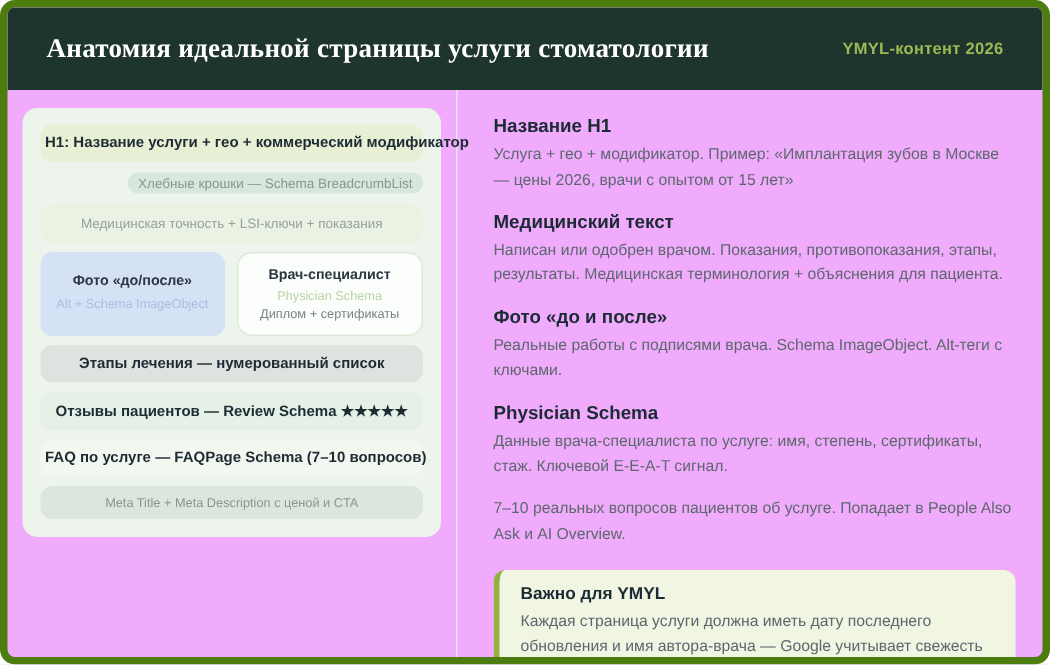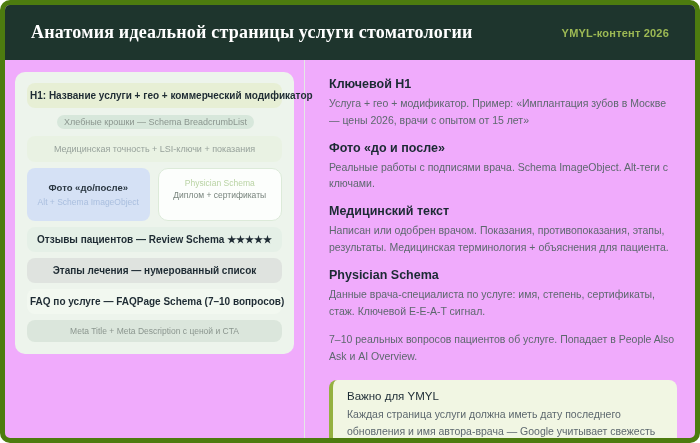--- a/index.html
+++ b/index.html
@@ -33,21 +33,21 @@
     padding:11px 12px 12px 12px;
     display:flex; flex-direction:column; gap:6px;
   }
   .wbox {
     border-radius:8px; text-align:center;
     font-size:10px; color:#1e2b33; padding:7px 3px;
     white-space:nowrap; overflow:visible;
   }
   .wbox.bold { font-weight:bold; }
   .h1box   { background:#e7efd5; }
-  .crumbs  { font-size:9px; color:#8b968f; padding:1px 0 1px 2px; text-align:center; }
+  .crumbs  { font-size:9px; color:#8b968f; padding:1px 0 1px 2px; text-align:right; }
   .crumbs .pill { background:#d7e7db; border-radius:8px; padding:2px 7px; display:inline-block; }
   .introbox{ background:#e9f2e3; padding:8px 3px; }
   .introbox .t { font-weight:bold; font-size:10.5px; color:#1e2b33; margin-bottom:3px; white-space:nowrap; }
   .introbox .s { font-size:9px; color:#97a29b; white-space:nowrap; }
   .pairrow { display:flex; gap:8px;justify-content:space-between; }
   .photobox {
     flex:1; background:#d5e1f5; border-radius:8px; text-align:center;
     padding:14px 3px;
   }
   .photobox .t { font-weight:bold; font-size:9.5px; color:#2a3640; margin-bottom:4px; }
@@ -71,21 +71,21 @@
     font-size:12.5px; font-weight:bold; color:#1b2a33; margin-bottom:4px;
   }
   .section p {
     font-size:10.5px; color:#5d686e; line-height:1.6;
   }
   .callout {
     margin-top:15px; max-width:392px;
     background:#f1f6e3; border-left:4px solid #94b140; border-radius:8px;
     padding:10px 14px 12px 14px;
   }
-  .callout h3 { font-size:11.5px; font-weight:normal; color:#1b2a33; margin-bottom:4px; }
+  .callout h3 { font-size:11.5px; font-weight:bold; color:#1b2a33; margin-bottom:4px; }
   .callout p  { font-size:10.5px; color:#5d686e; line-height:1.6; }
 </style>
 </head>
 <body>
 
 <div class="page">
 
   <header class="header">
     <div class="title">Анатомия идеальной страницы услуги стоматологии</div>
     <div class="badge">YMYL-контент 2026</div>
@@ -105,52 +105,53 @@
         <div class="introbox wbox">
           <div class="s">Медицинская точность + LSI-ключи + показания</div>
         </div>
 
         <div class="pairrow">
           <div class="photobox">
             <div class="t">Фото «до/после»</div>
             <div class="s">Alt + Schema ImageObject</div>
           </div>
           <div class="doctorbox">
+            <div class="t">Врач-специалист</div>
             <div class="s1">Physician Schema</div>
             <div class="s2">Диплом + сертификаты</div>
           </div>
         </div>
 
 
+        <div class="wbox bold stepsbox">Этапы лечения — нумерованный список</div>
+
         <div class="wbox bold reviewbox">Отзывы пациентов — Review Schema ★★★★★</div>
-
-        <div class="wbox bold stepsbox">Этапы лечения — нумерованный список</div>
 
         <div class="wbox bold faqbox">FAQ по услуге — FAQPage Schema (7–10 вопросов)</div>
 
         <div class="wbox metabox">Meta Title + Meta Description с ценой и CTA</div>
 
       </div>
     </aside>
 
     <main class="right-col">
 
       <div class="section">
-        <h2>Ключевой H1</h2>
+        <h2>Название H1</h2>
         <p>Услуга + гео + модификатор. Пример: «Имплантация зубов в Москве — цены 2026, врачи с опытом от 15 лет»</p>
+      </div>
+
+      <div class="section">
+        <h2>Медицинский текст</h2>
+        <p>Написан или одобрен врачом. Показания, противопоказания, этапы, результаты. Медицинская терминология + объяснения для пациента.</p>
       </div>
 
       <div class="section">
         <h2>Фото «до и после»</h2>
         <p>Реальные работы с подписями врача. Schema ImageObject. Alt-теги с ключами.</p>
-      </div>
-
-      <div class="section">
-        <h2>Медицинский текст</h2>
-        <p>Написан или одобрен врачом. Показания, противопоказания, этапы, результаты. Медицинская терминология + объяснения для пациента.</p>
       </div>
 
       <div class="section">
         <h2>Physician Schema</h2>
         <p>Данные врача-специалиста по услуге: имя, степень, сертификаты, стаж. Ключевой E-E-A-T сигнал.</p>
       </div>
 
       <div class="section">
         <p>7–10 реальных вопросов пациентов об услуге. Попадает в People Also Ask и AI Overview.</p>
       </div>

